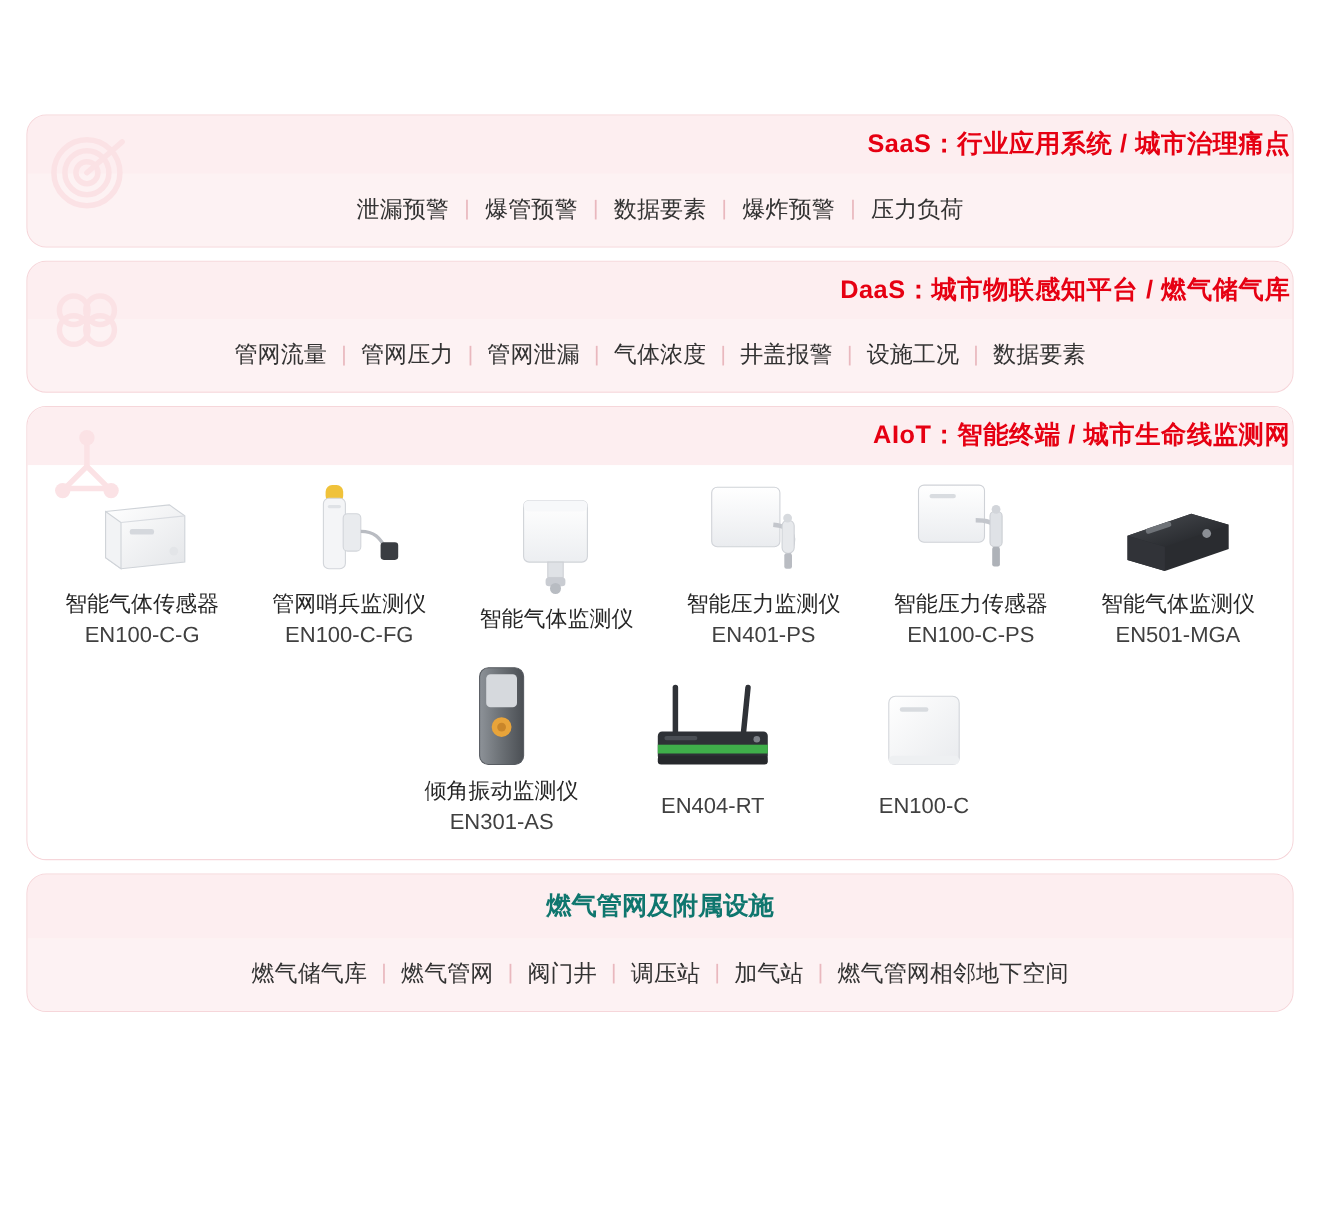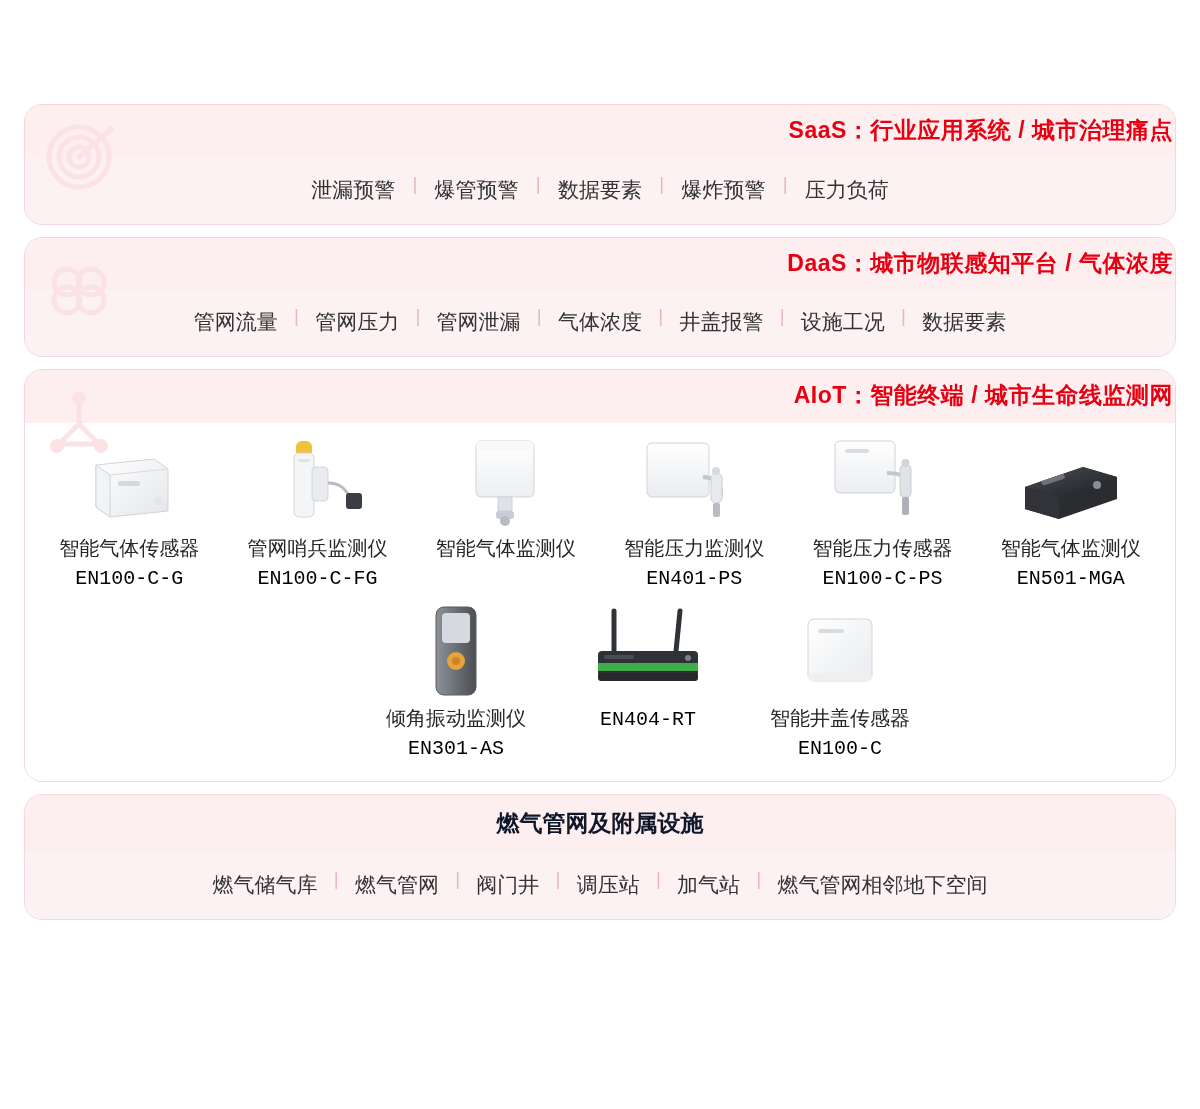--- a/index.html
+++ b/index.html
@@ -45,24 +45,23 @@
   }
   .layer-body {
     background: #ffffff;
     text-align: center;
   }
 
   
   .tag-row {
     display: flex;
     justify-content: center;
-    align-items: flex-start;
+    align-items: center;
     flex-wrap: nowrap;
     padding: 18px 0 20px 0;
-    font-family: Liberation Mono, monospace;
   }
   .tag {
     font-size: 21px;
     color: #333333;
     padding: 0 14px;
     white-space: nowrap;
   }
   .tag-div {
     color: #e9b8be;
     font-size: 19px;
@@ -87,22 +86,21 @@
   .wm svg { display: block; }
 
   
   .aiot-body {
     padding: 14px 10px 18px 10px;
     background: #ffffff;
   }
   .dev-row {
     display: flex;
     justify-content: center;
-    align-items: flex-start;
-    font-family: Liberation Mono, monospace;
+    align-items: center;
   }
   .dev-row.row2 { margin-top: 14px; }
   .dev {
     width: 192px;
     text-align: center;
   }
   .dev-img {
     height: 92px;
     display: flex;
     align-items: flex-end;
@@ -110,35 +108,35 @@
     margin-bottom: 6px;
   }
   .dev-name {
     font-size: 20px;
     color: #262626;
     line-height: 1.45;
     white-space: nowrap;
   }
   .dev-model {
     font-size: 20px;
-    color: #000000;
+    color: #404040;
     line-height: 1.45;
     white-space: nowrap;
   }
 
   
   .bottom-head {
     background: #fdeef0;
     text-align: center;
     padding: 13px 0 14px 0;
   }
   .bottom-title {
     font-size: 23px;
     font-weight: bold;
-    color: #0f172a;
+    color: #0f766e;
   }
 </style>
 </head>
 <body>
 
 <div class="page">
 
   <section class="layer pinkbody">
     <div class="wm">
       <svg width="76" height="76" viewBox="0 0 76 76">
@@ -173,21 +171,21 @@
       <svg width="76" height="76" viewBox="0 0 76 76">
         <g fill="none" stroke="#fbe2e5" stroke-width="5">
           <circle cx="26" cy="30" r="13"></circle>
           <circle cx="50" cy="30" r="13"></circle>
           <circle cx="26" cy="48" r="13"></circle>
           <circle cx="50" cy="48" r="13"></circle>
         </g>
       </svg>
     </div>
     <div class="layer-head">
-      <div class="layer-title"><span>DaaS：</span><span>城市物联感知平台 / 气体浓度</span></div>
+      <div class="layer-title"><span>DaaS：</span><span>城市物联感知平台 / 燃气储气库</span></div>
     </div>
     <div class="layer-body">
       <div class="tag-row tight">
         <span class="tag">管网流量</span>
         <span class="tag-div">|</span>
         <span class="tag">管网压力</span>
         <span class="tag-div">|</span>
         <span class="tag">管网泄漏</span>
         <span class="tag-div">|</span>
         <span class="tag">气体浓度</span>
@@ -384,21 +382,20 @@
                 <linearGradient id="g8" x1="0" y1="0" x2="1" y2="1">
                   <stop offset="0%" stop-color="#ffffff"></stop>
                   <stop offset="100%" stop-color="#e9ebee"></stop>
                 </linearGradient>
               </defs>
               <rect x="28" y="16" width="64" height="62" rx="6" fill="url(#g8)" stroke="#d2d5da" stroke-width="1"></rect>
               <rect x="38" y="26" width="26" height="4" rx="2" fill="#d8dbdf"></rect>
               <rect x="28" y="70" width="64" height="8" rx="4" fill="#eef0f2"></rect>
             </svg>
           </div>
-          <div class="dev-name">智能井盖传感器</div>
           <div class="dev-model">EN100-C</div>
         </div>
       </div>
     </div>
   </section>
 
   <section class="layer pinkbody">
     <div class="bottom-head">
       <div class="bottom-title">燃气管网及附属设施</div>
     </div>

